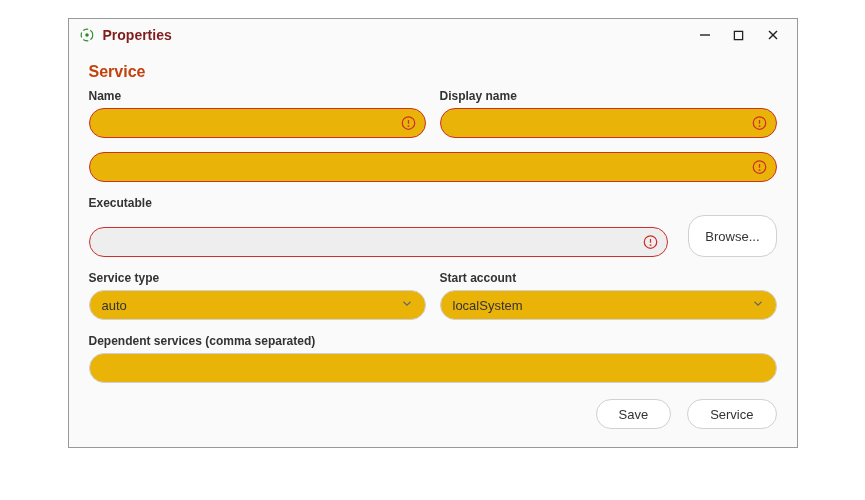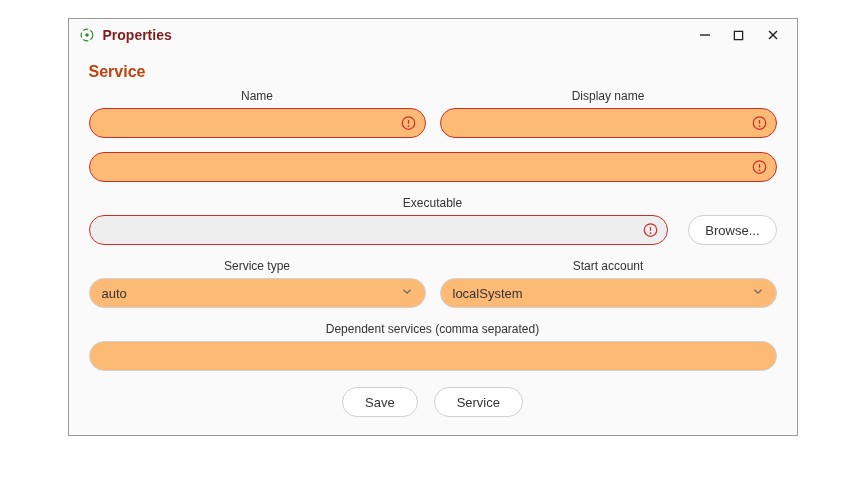--- a/index.html
+++ b/index.html
@@ -54,37 +54,36 @@
     }
     .row {
       display: flex;
       gap: 14px;
       margin-bottom: 14px;
     }
     .row > .col { flex: 1; display: flex; flex-direction: column; }
     .label {
       font-size: 12px;
       color: #333;
-      font-weight: 400;
+      font-weight: 700;
       margin-bottom: 5px;
-      text-align: center;
     }
     .input-wrap {
       position: relative;
       display: flex;
       align-items: stretch;
     }
     .field {
       width: 100%;
       height: 30px;
       border: 1px solid #d0d0d5;
       border-radius: 16px;
       padding: 0 12px;
       font-size: 13px;
-      background: #fdba74;
+      background: #eab308;
       color: #333;
       outline: none;
     }
     .error .field {
       border-color: #c9302c;
       padding-right: 32px;
     }
     .error .warn-icon { display: inline-flex; }
     .warn-icon {
       display: none;
@@ -97,40 +96,40 @@
       background: #eee;
       color: #555;
     }
     .exec-row {
       display: flex;
       gap: 20px;
       align-items: flex-end;
     }
     .exec-row .col { flex: 1; }
     .browse-btn {
-      height: 30px;
+      height: 42px;
       padding: 0 16px;
       border: 1px solid #d0d0d5;
       border-radius: 16px;
       background: #fff;
       font-size: 13px;
       color: #333;
       cursor: pointer;
     }
     .select-wrap { position: relative; }
     .select-wrap .chevron {
       position: absolute;
       right: 12px;
       top: 50%; transform: translateY(-50%);
       color: #666;
       pointer-events: none;
     }
     .actions {
       display: flex;
-      justify-content: center;
+      justify-content: flex-end;
       gap: 16px;
       margin-top: 16px;
     }
     .btn {
       height: 30px;
       padding: 0 22px;
       border: 1px solid #d0d0d5;
       border-radius: 16px;
       background: #fff;
       font-size: 13px;

